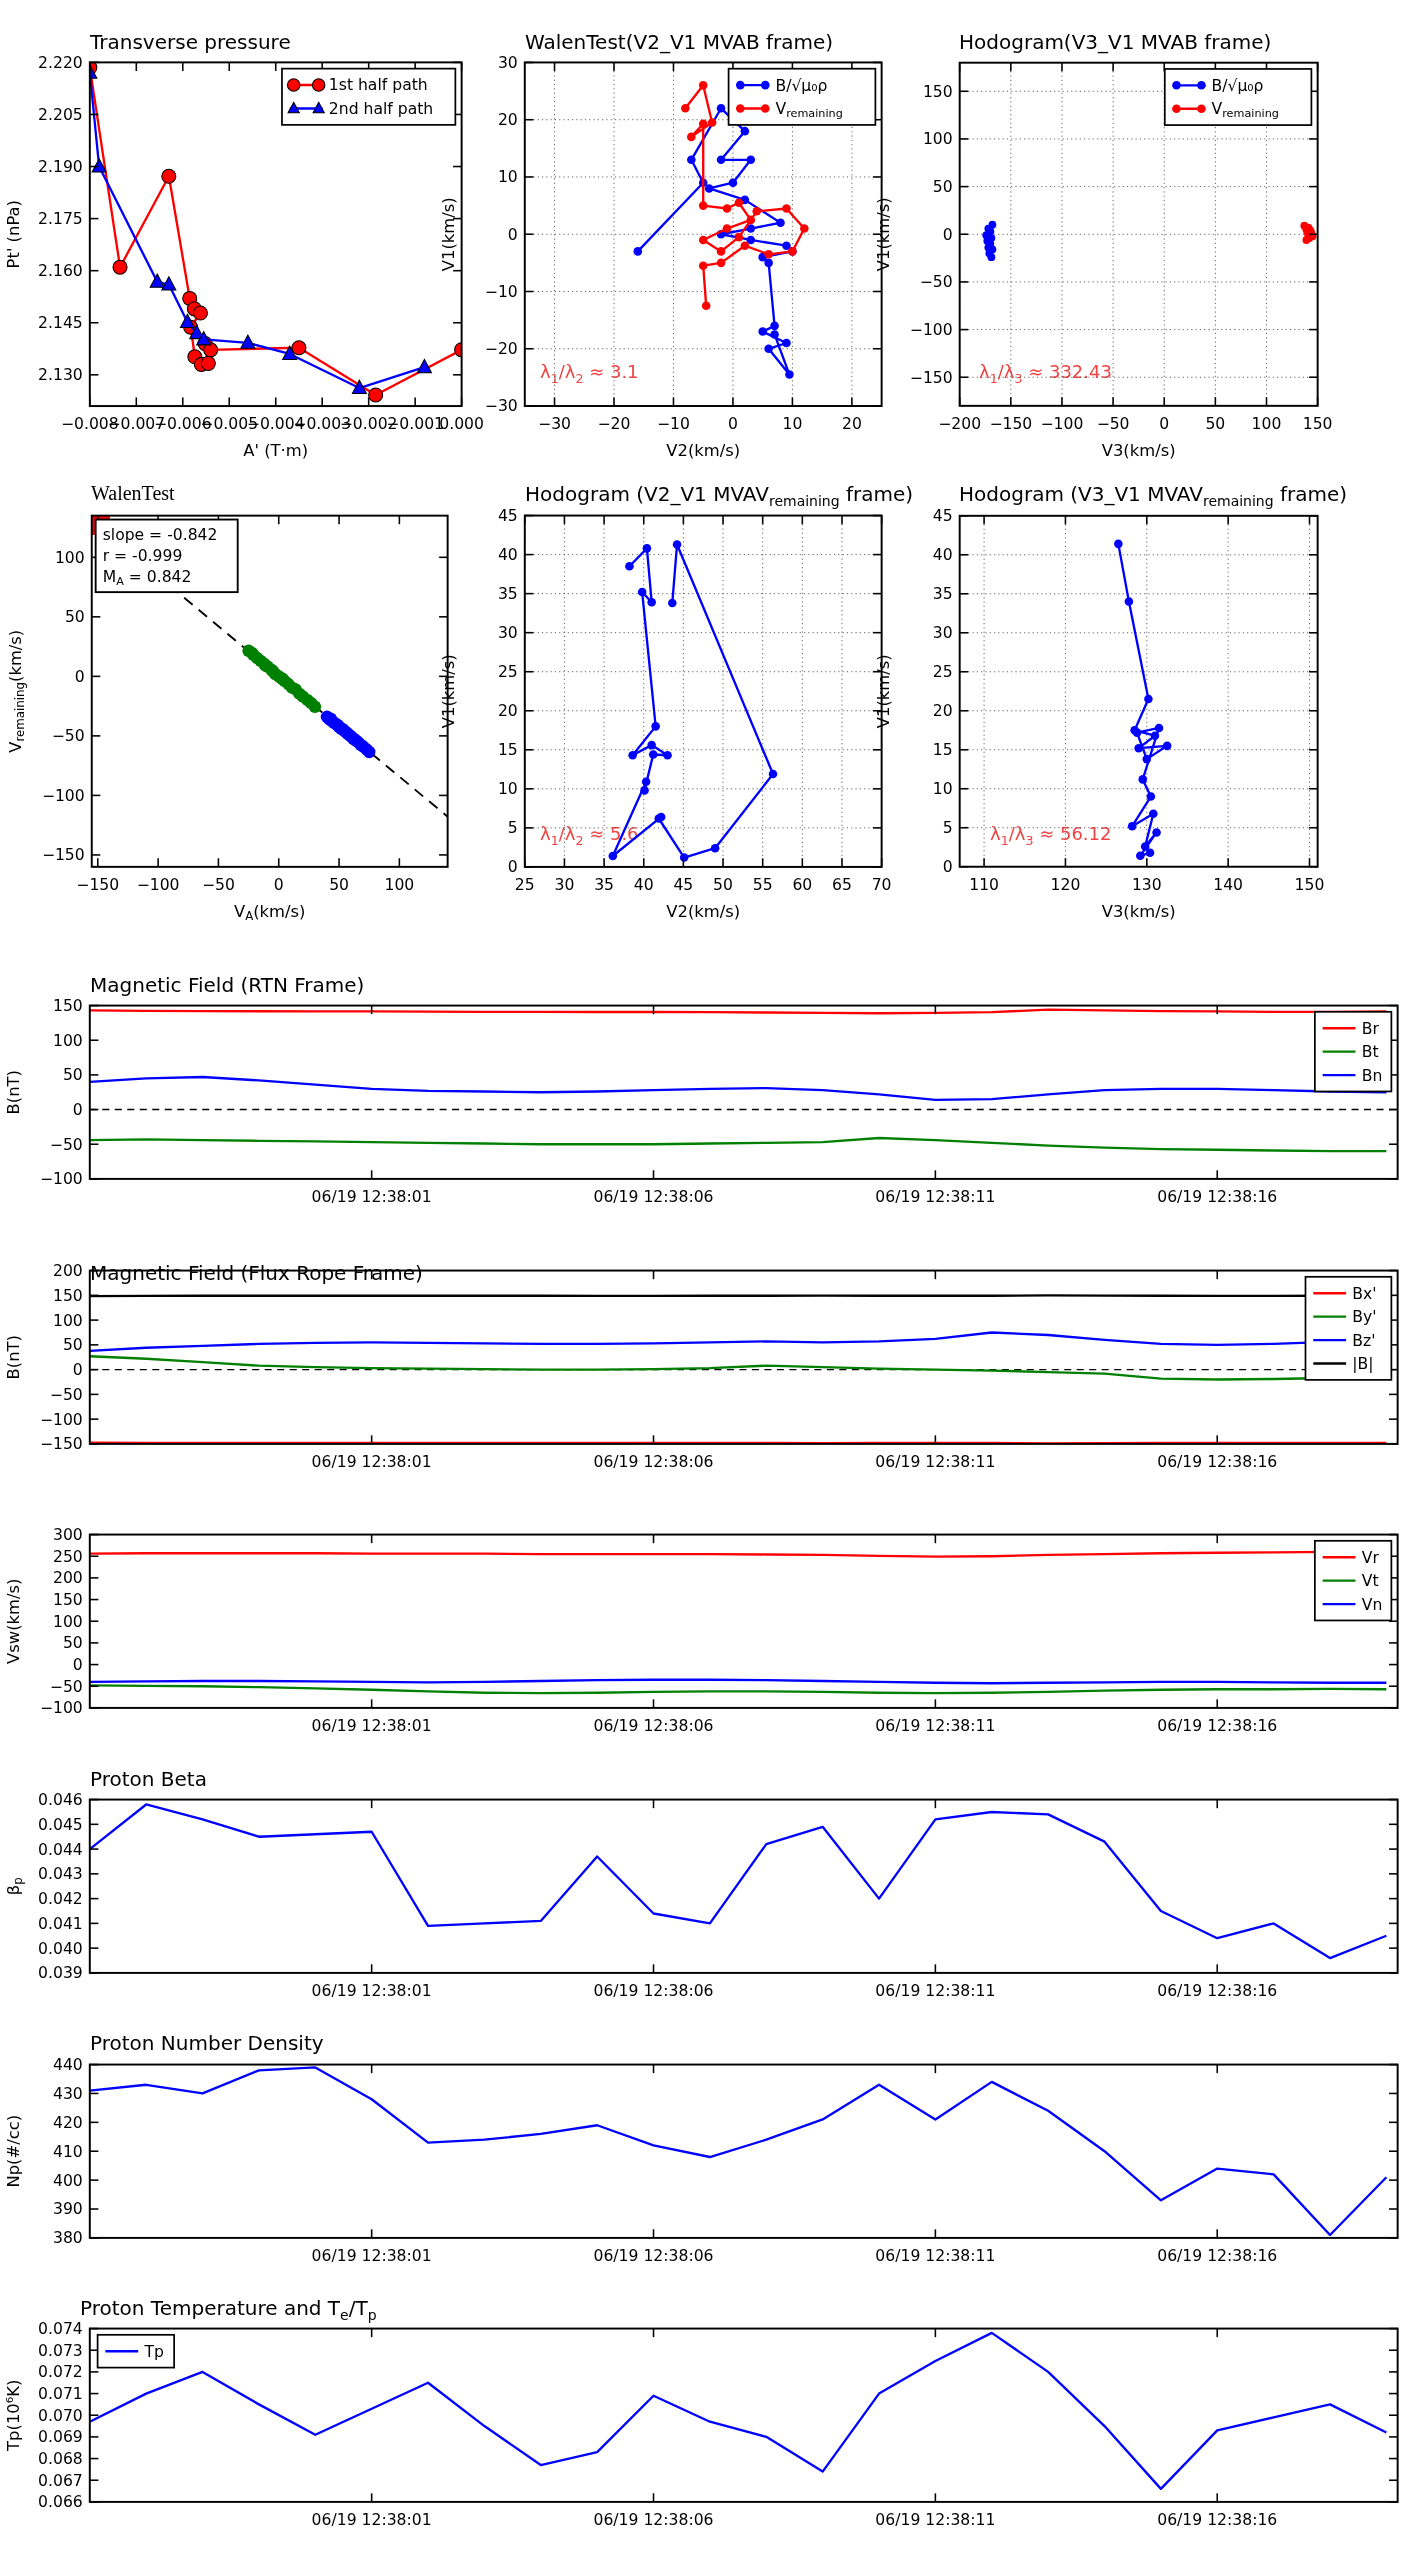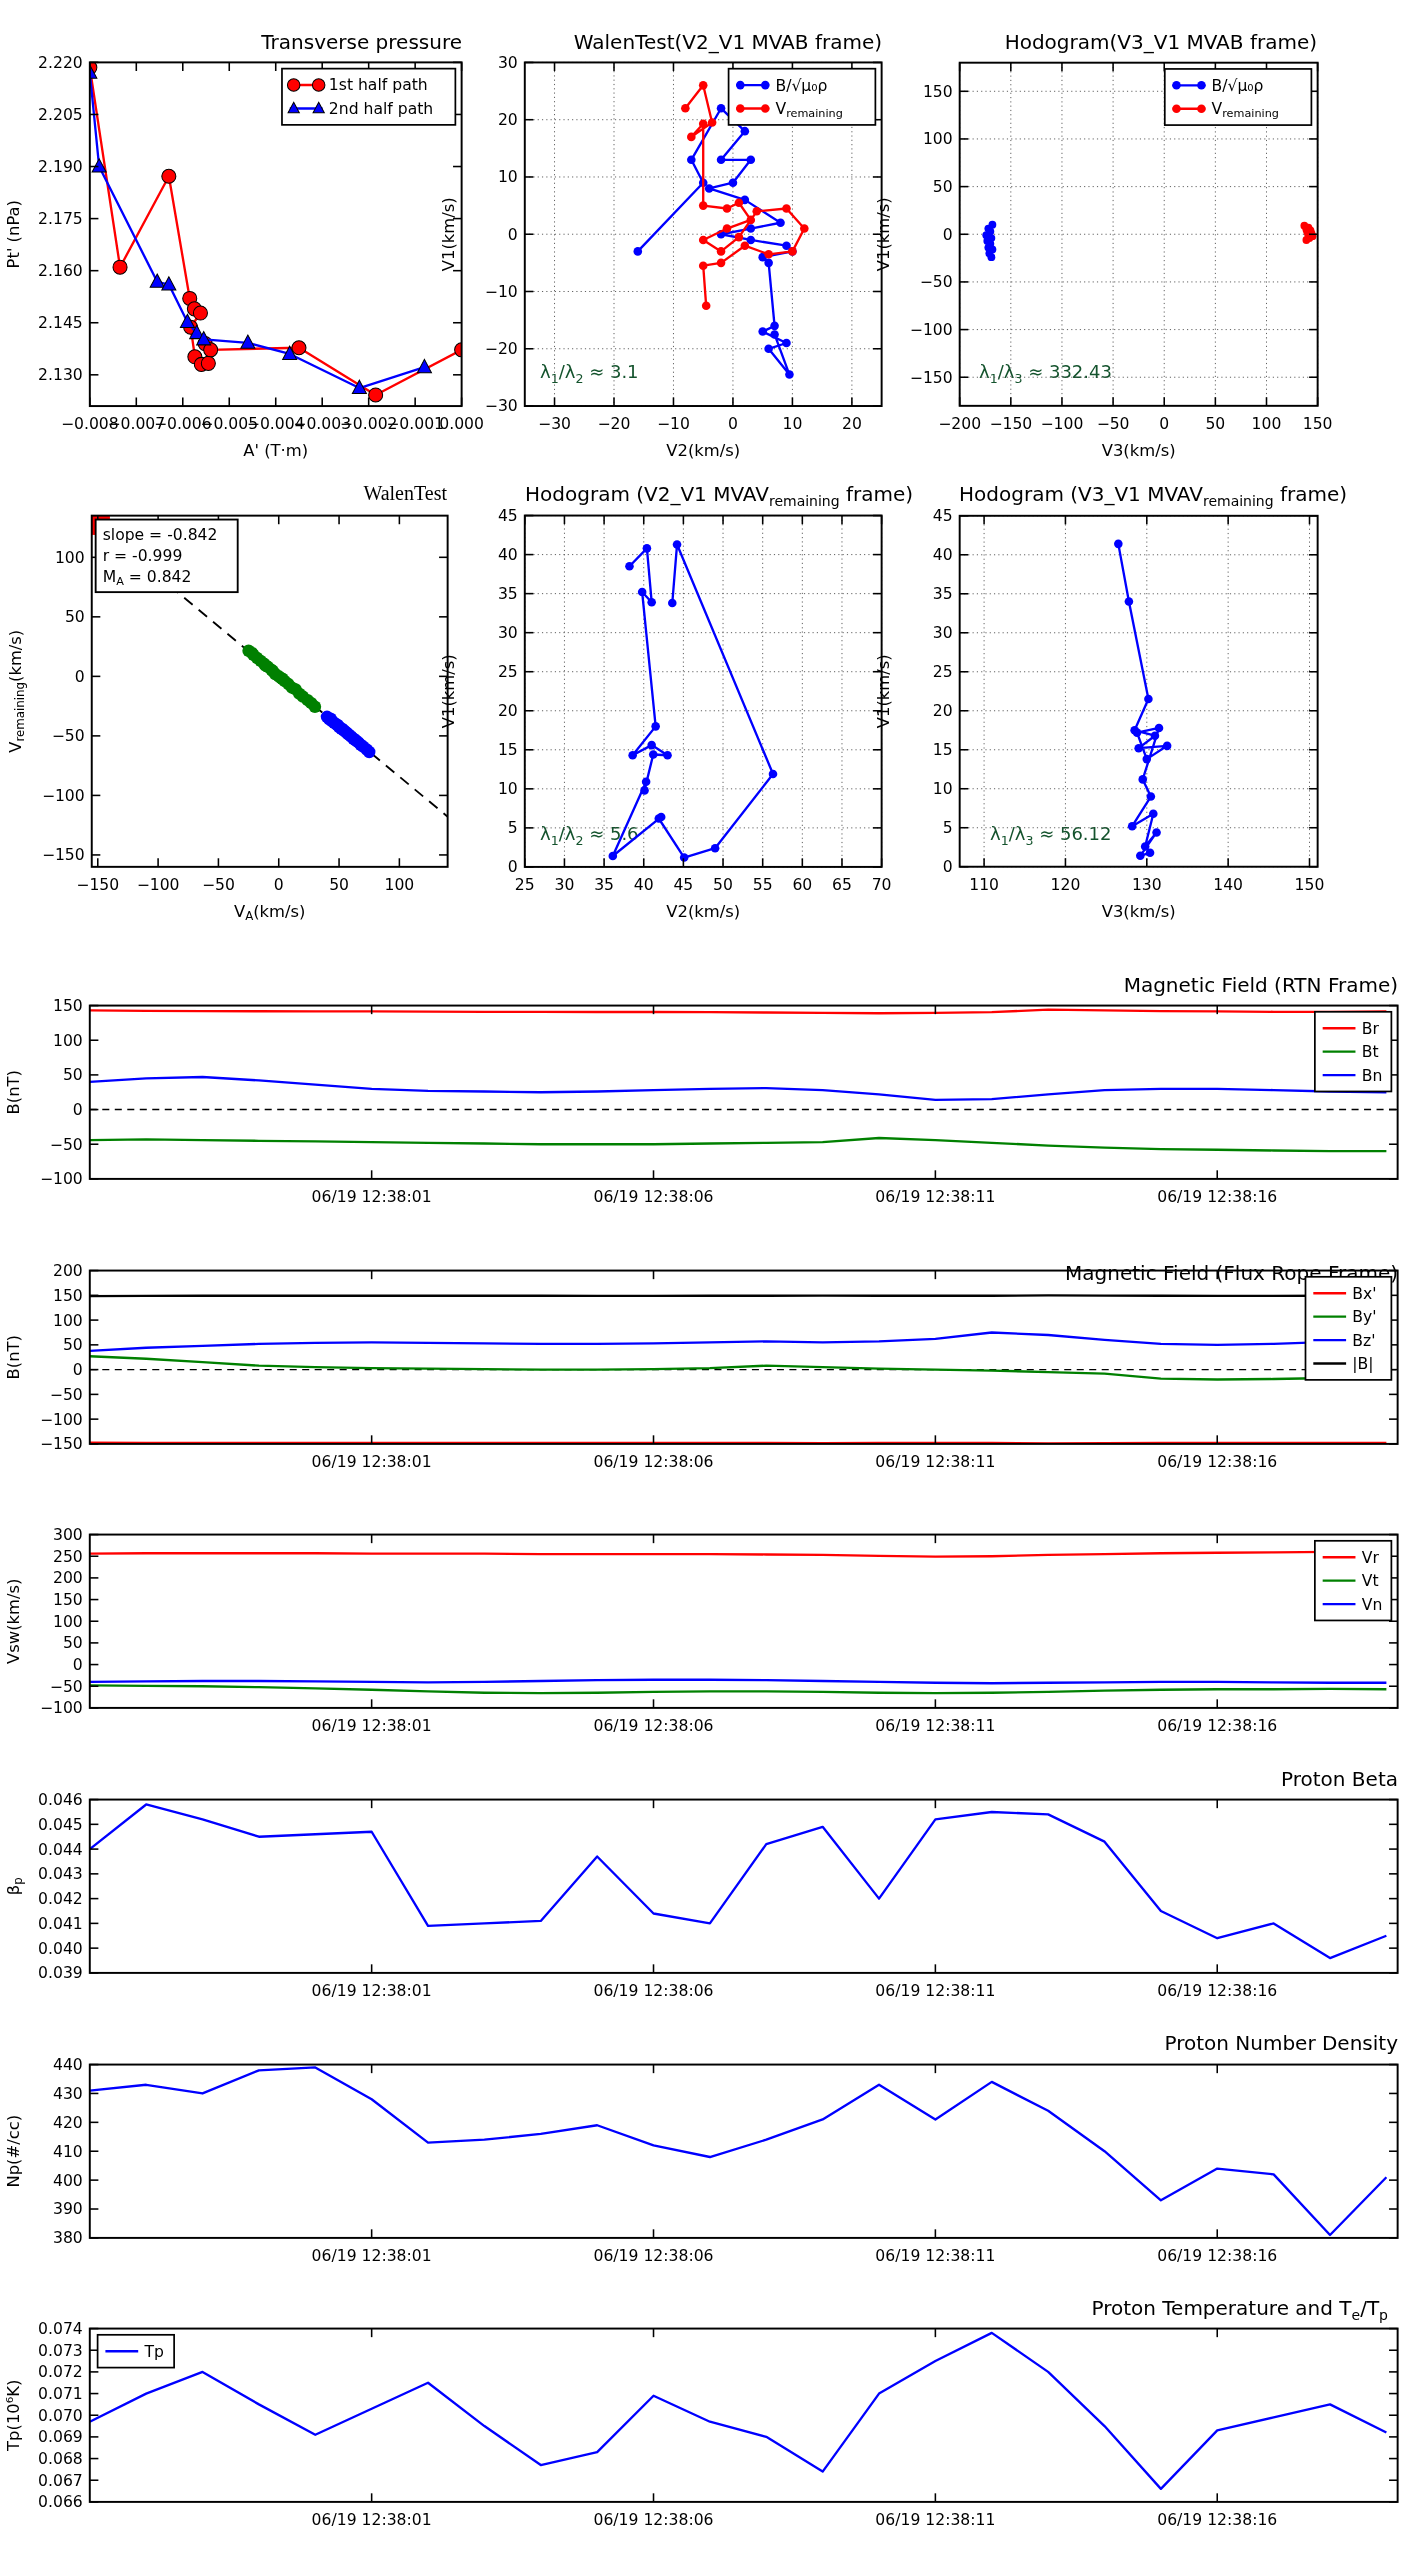--- a/index.html
+++ b/index.html
@@ -1,19 +1,19 @@
 <!DOCTYPE html>
 <html style="font-size:12.5px"><head>
 <meta charset="utf-8">
 <style>
   html,body{margin:0;padding:0;background:#fff;}
   .fig{position:relative;width:1405px;height:2576px;background:#ffffff;
        font-family:"DejaVu Sans",sans-serif;color:#000;overflow:hidden;}
-  .plot-title{position:absolute;text-align:right;font-size:20px;color:#000;white-space:nowrap;}
-  .ann{position:absolute;font-size:18px;color:#14532d;white-space:nowrap;}
+  .plot-title{position:absolute;text-align:left;font-size:20px;color:#000;white-space:nowrap;}
+  .ann{position:absolute;font-size:18px;color:#ef4444;white-space:nowrap;}
   sub{font-size:70%;}
   svg.plot-canvas{position:absolute;overflow:visible;}
 </style>
 </head>
 <body>
 
 <div class="fig">
 
   <div class="plot-title" style="left:90px;top:30px;width:372px;">Transverse pressure</div>
   <div class="plot-title" style="left:525px;top:30px;width:357px;">WalenTest(V2_V1 MVAB frame)</div>

